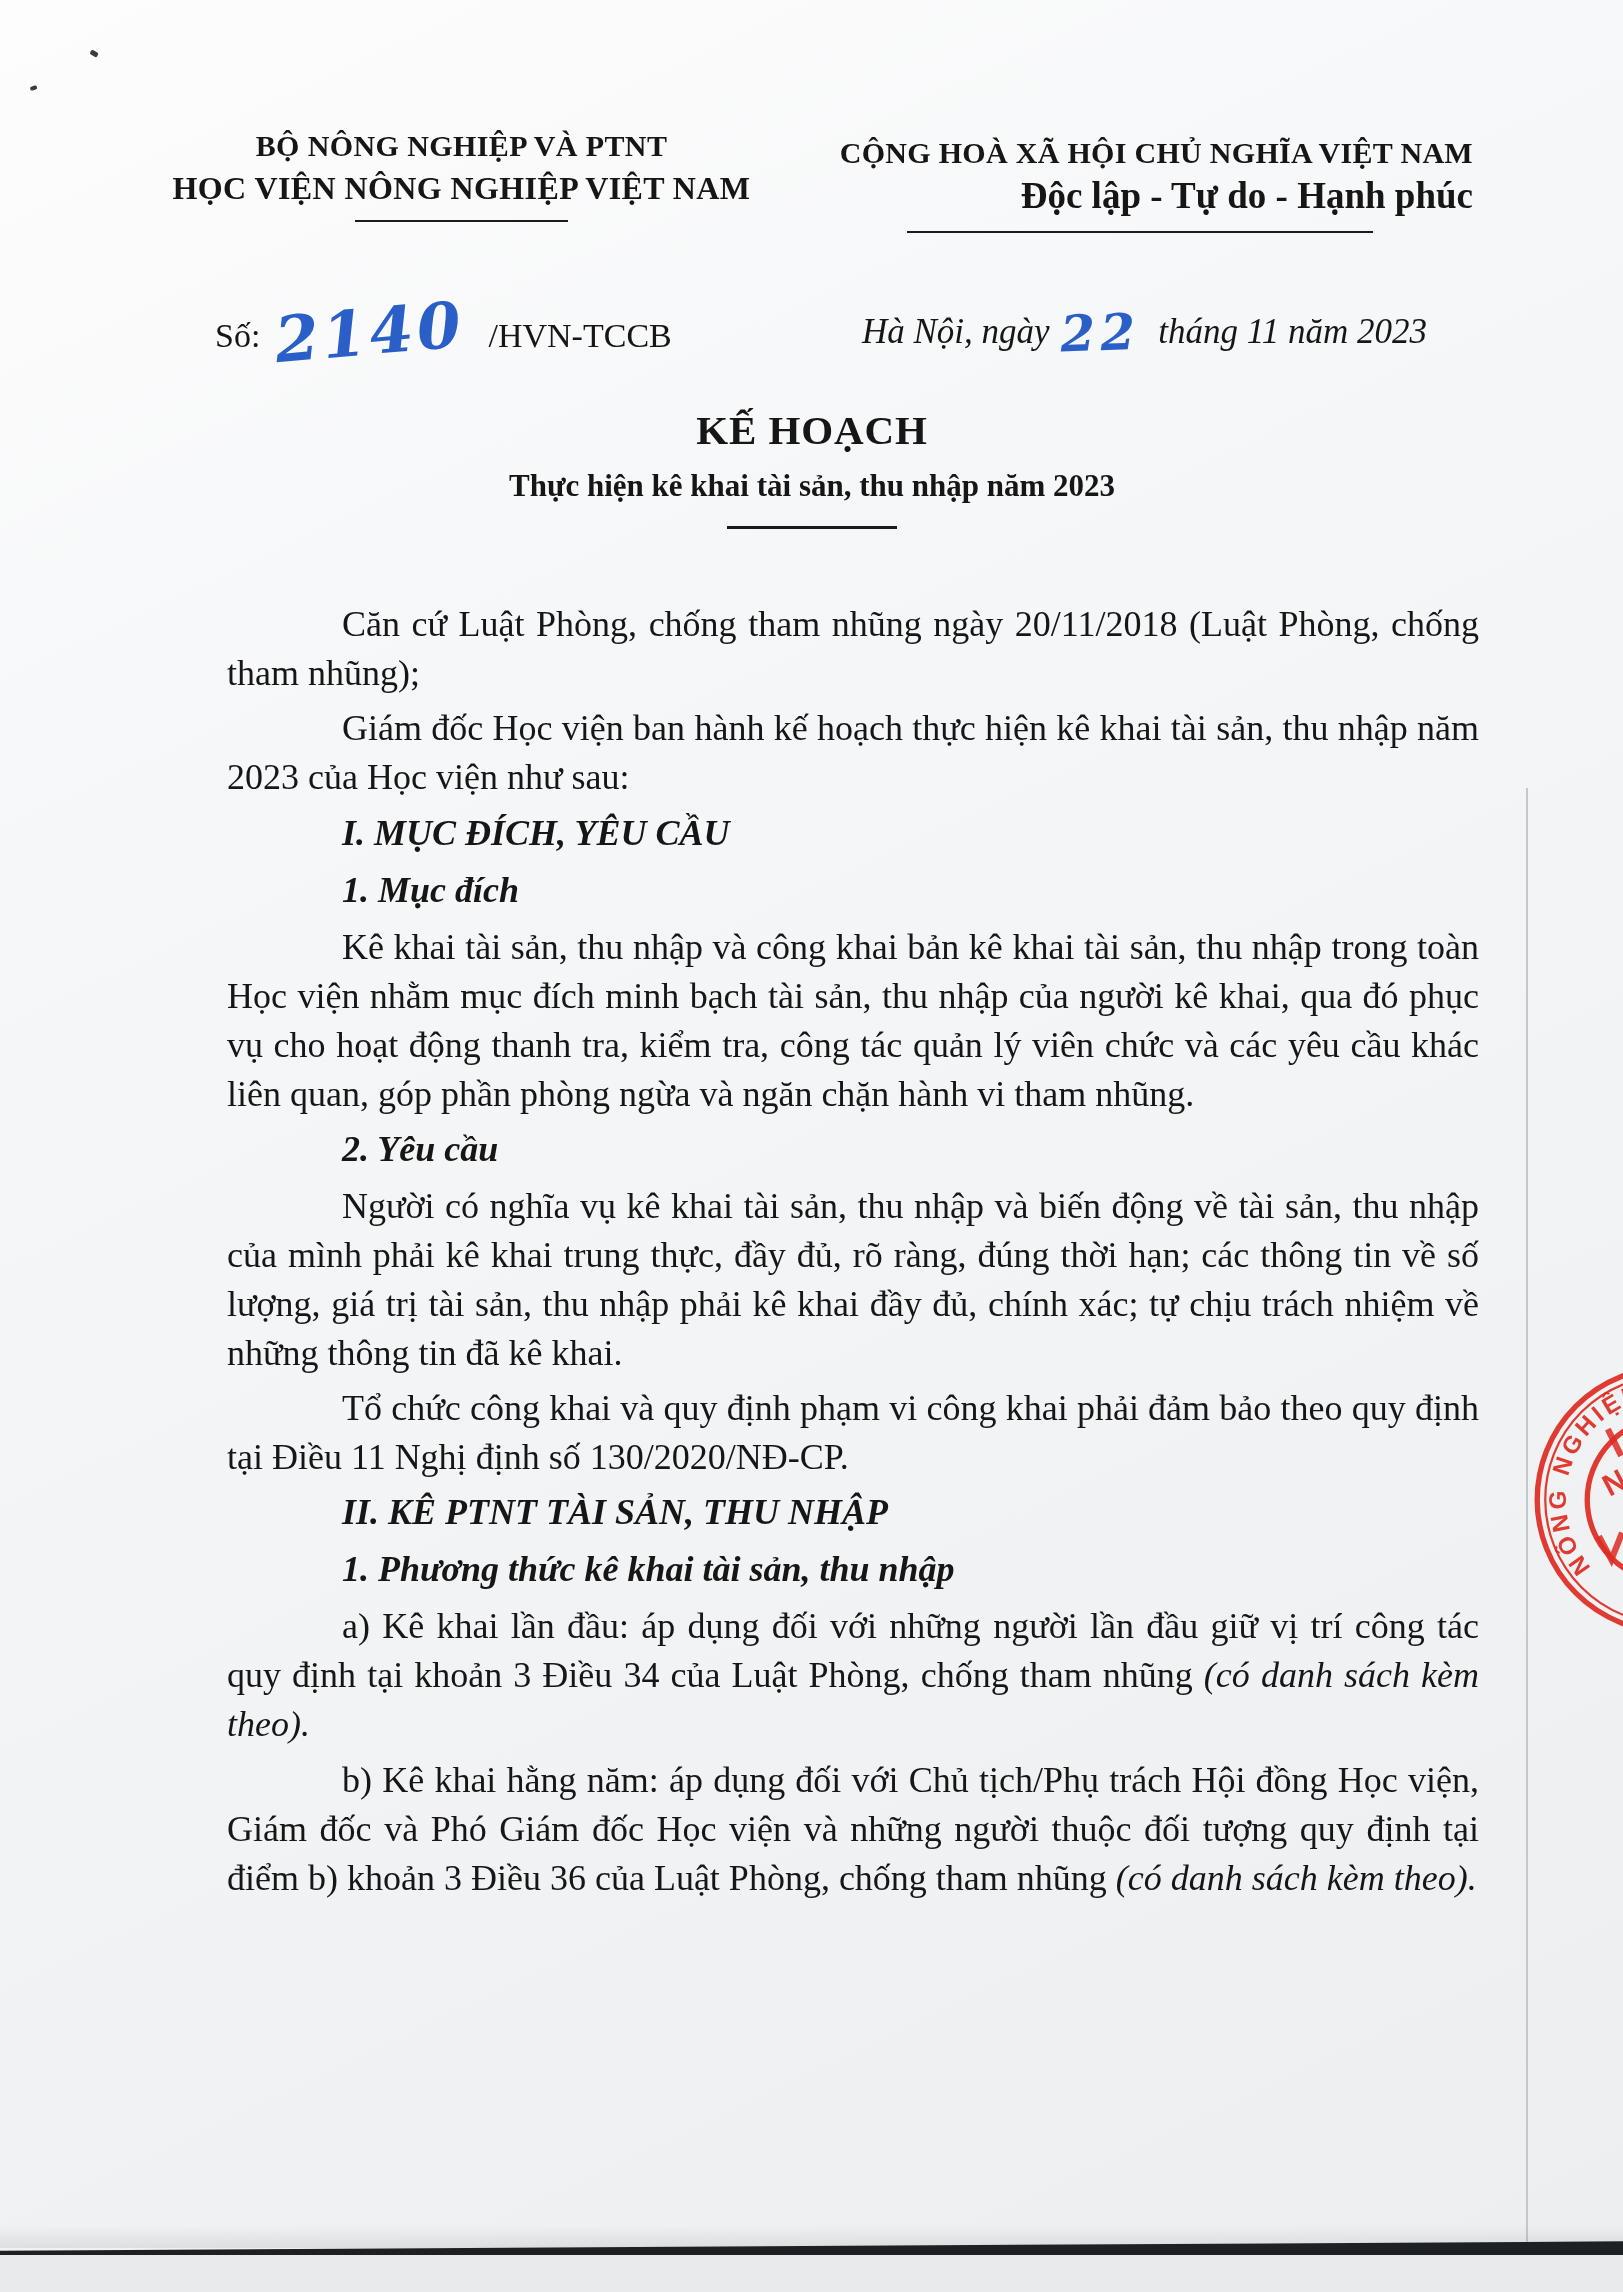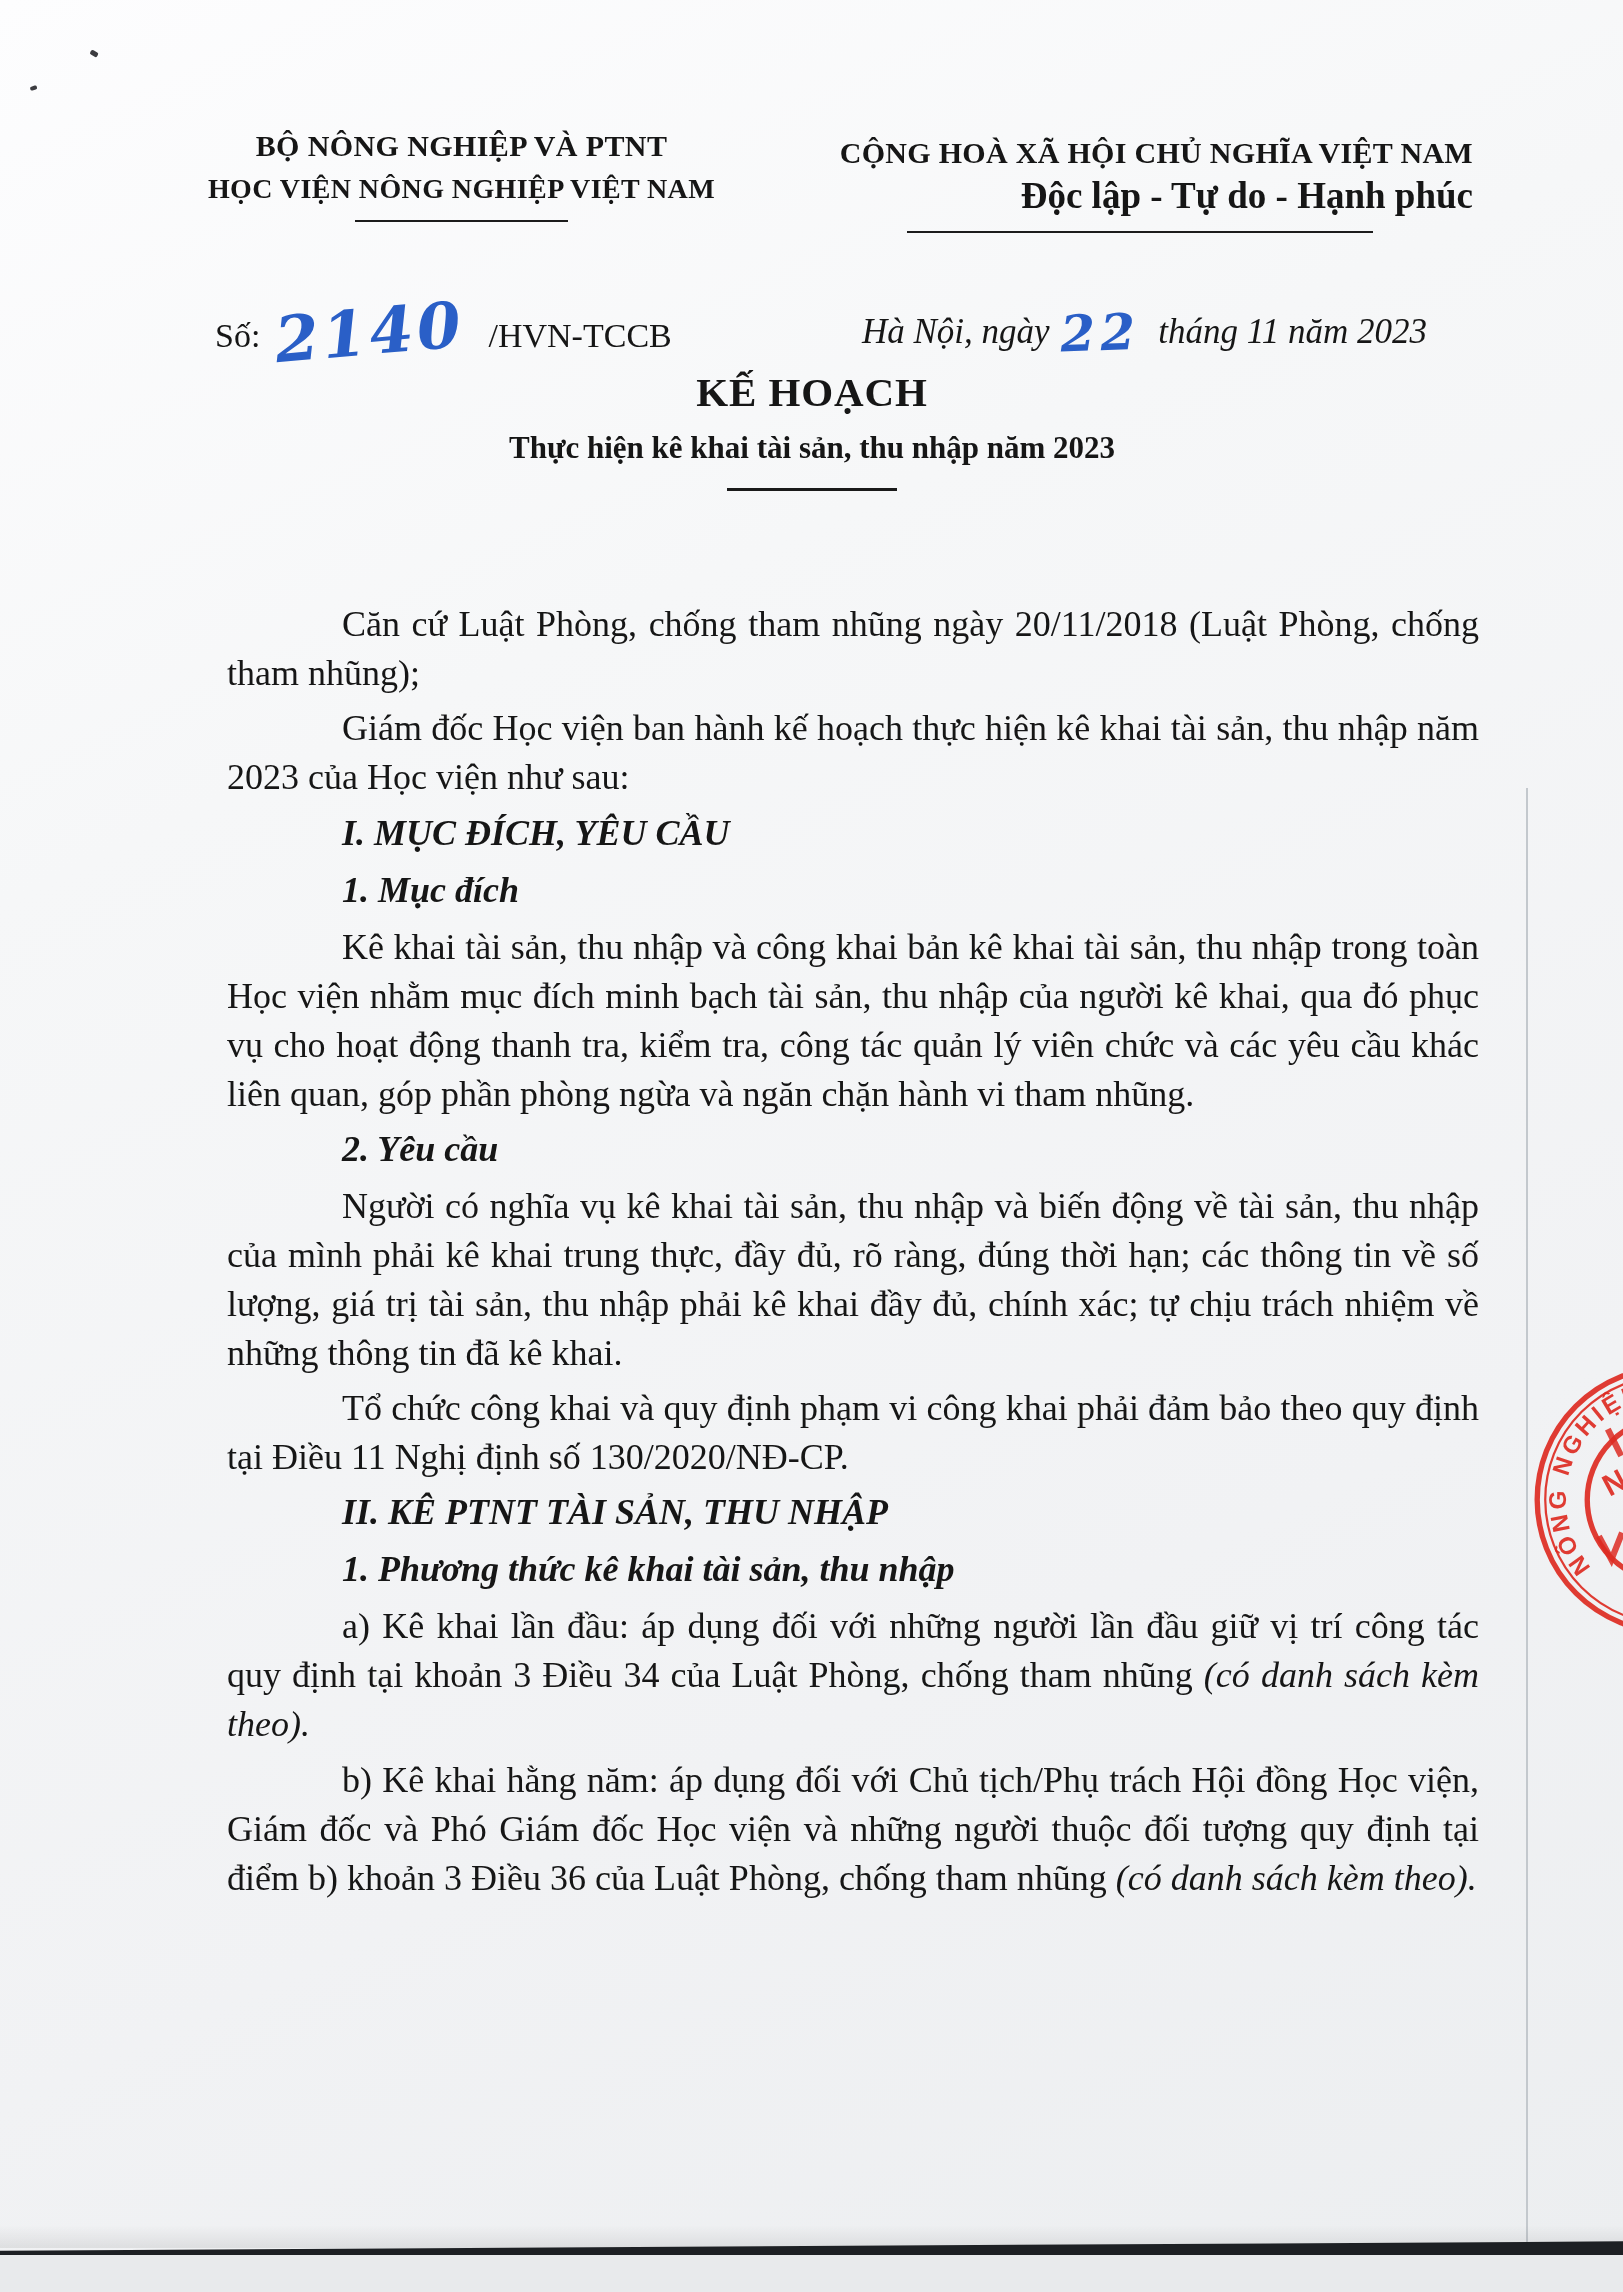--- a/index.html
+++ b/index.html
@@ -4,34 +4,34 @@
 <style>
   html,body{margin:0;padding:0;background:#e8eaec;}
   .canvas{
     position:relative;width:1624px;height:2255px;overflow:hidden;
     background:linear-gradient(155deg,#fdfdfe 0%,#f6f7f8 30%,#f1f2f4 70%,#eceef0 100%);
     font-family:"Liberation Serif","DejaVu Serif",serif;color:#161616;
   }
   
   .hdr-left{position:absolute;left:148px;top:125px;width:627px;text-align:center;}
   .org-top{font-size:30px;font-weight:bold;line-height:41px;letter-spacing:0.4px;}
-  .org-name{font-size:28px;font-weight:bold;line-height:45px;letter-spacing:0.4px;}
+  .org-name{font-size:32px;font-weight:bold;line-height:45px;letter-spacing:0.4px;}
   .rule-left{width:213px;border-top:2.7px solid #1c1c1c;margin:9px auto 0 auto;}
   .hdr-right{position:absolute;left:806px;top:133px;width:667px;text-align:right;}
   .motto1{font-size:30px;font-weight:bold;line-height:39px;letter-spacing:0.3px;}
   .motto2{font-size:37px;font-weight:bold;line-height:48px;}
   .rule-right{width:466px;border-top:2.7px solid #1c1c1c;margin:10.7px auto 0 auto;}
   
   .so-line{position:absolute;left:215px;top:288px;font-size:34px;white-space:nowrap;}
   .hand{font-family:"DejaVu Serif",serif;font-style:italic;color:#2a5fc7;display:inline-block;}
   .hand-number{font-size:63px;font-weight:bold;letter-spacing:3.6px;transform:rotate(-5deg) translateY(7.2px);margin:0 16px 0 5.4px;}
   .date-line{position:absolute;left:811px;top:296px;width:667px;text-align:center;font-size:35px;font-style:italic;white-space:nowrap;}
   .hand-day{font-size:50px;font-weight:bold;letter-spacing:5.4px;transform:rotate(-2deg) translateY(7.2px);margin:0 9px 0 1.8px;}
   
-  .title-block{position:absolute;left:0;top:368px;width:1624px;text-align:center;}
+  .title-block{position:absolute;left:0;top:406px;width:1624px;text-align:center;}
   .doc-title{font-size:41px;font-weight:bold;letter-spacing:0.9px;}
   .doc-subtitle{font-size:31px;font-weight:bold;margin-top:14.3px;}
   .title-rule{width:170px;border-top:3.6px solid #1a1a1a;margin:21.5px auto 0 auto;}
   
   .body-col{position:absolute;left:227px;top:600px;width:1252px;font-size:36px;line-height:49px;text-align:justify;}
   .para{margin:0 0 6.3px 0;text-indent:115px;}
   .heading{margin:4.5px 0 8px 0;text-indent:115px;font-weight:bold;text-align:left;font-style:italic;}
   .it{font-style:italic;}
   
   .speck{position:absolute;background:#3c3c40;border-radius:1.8px;}

